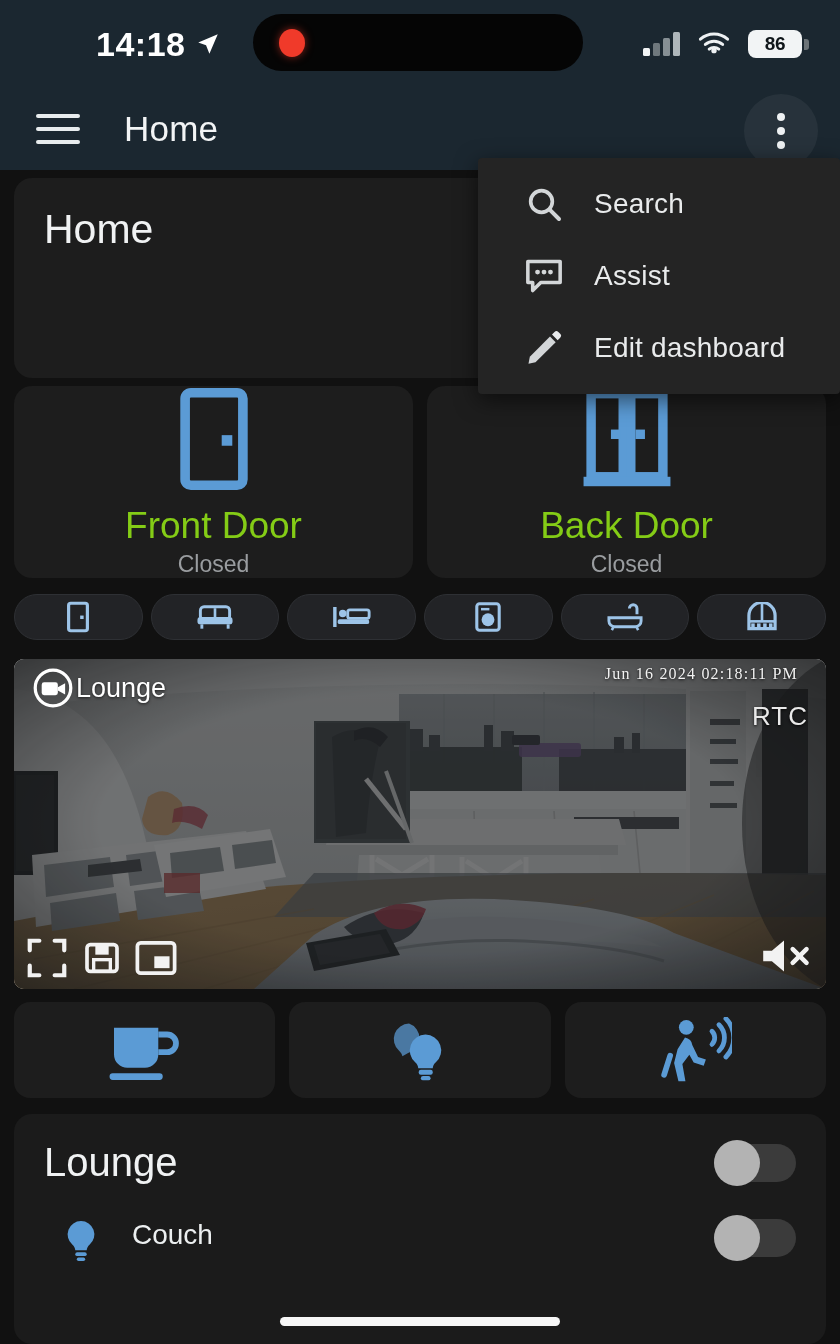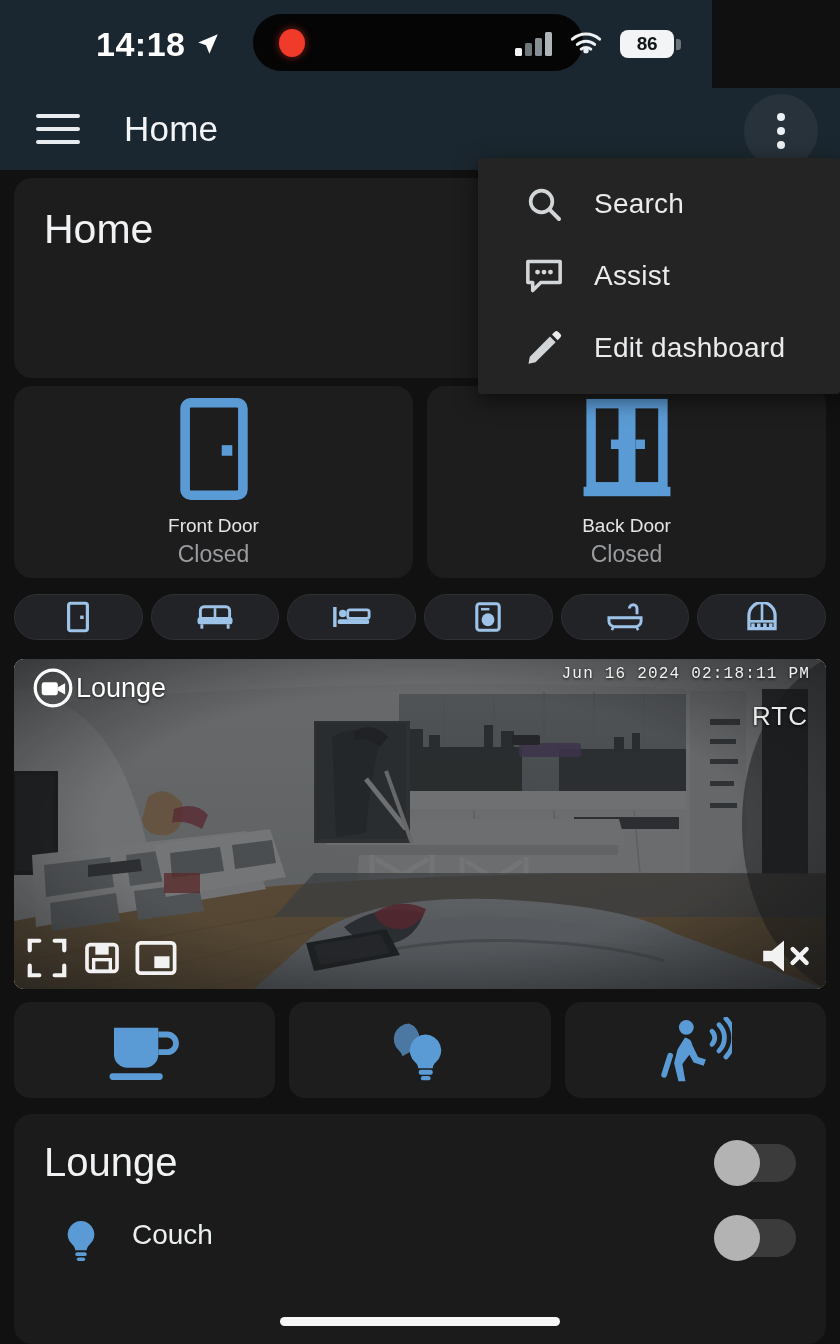--- a/index.html
+++ b/index.html
@@ -12,21 +12,21 @@
   .phone {
     position: relative;
     width: 840px; height: 1344px;
     background: #101010;
     overflow: hidden;
   }
 
   
   .statusbar {
     position: absolute; top: 0; left: 0;
-    width: 712px; height: 88px;
+    width: 840px; height: 88px;
     background: #1b2730;
     display: flex; align-items: center;
     z-index: 30;
   }
   .sb-left {
     display: flex; align-items: center; gap: 10px;
     margin-left: 96px;
   }
   .sb-time {
     color: #fff; font-size: 34px; font-weight: 600;
@@ -115,21 +115,21 @@
   }
 
   
   .door-row { position:absolute; left:14px; top:216px; width:812px; display:flex; gap:14px; }
   .door-tile {
     width: 399px; height: 192px;
     background:#1d1d1d; border-radius:18px;
     display:flex; flex-direction:column; align-items:center; justify-content:center;
     cursor:pointer;
   }
-  .door-name { color:#e5e5e5; font-size:19px; margin-top:14px; }
+  .door-name { color:#84cc16; font-size:37px; margin-top:14px; }
   .door-state { color:#9a9da0; font-size:23px; margin-top:4px; }
 
   
   .chip-row {
     position:absolute; left:14px; top:424px; width:812px;
     display:flex; gap:8px;
   }
   .chip {
     flex:1; height:46px; border-radius:23px;
     background:#222326; border:1px solid #2e3034;
@@ -144,23 +144,23 @@
     border-radius:10px; overflow:hidden;
     background:#2a2a2a;
   }
   .cam-svg { position:absolute; inset:0; width:100%; height:100%; display:block; }
   .cam-label {
     position:absolute; left:18px; top:8px;
     display:flex; align-items:center; gap:2px;
     color:#fff; font-size:27px; text-shadow:0 1px 3px rgba(0,0,0,.7);
   }
   .cam-ts {
-    position:absolute; right:16px; top:6px;
+    position:absolute; right:28px; top:6px;
     color:#f2f2f2; font-size:16px; letter-spacing:1.2px;
-    font-family:Liberation Mono, monospace;
+    font-family:Liberation Serif, serif;
     text-shadow:0 1px 3px rgba(0,0,0,.85);
     margin-left:36px;
   }
   .cam-rtc {
     position:absolute; right:18px; top:42px;
     color:#e9e9e9; font-size:26px; letter-spacing:1px;
     text-shadow:0 1px 3px rgba(0,0,0,.85);
   }
   .cam-ctrls { position:absolute; left:10px; bottom:8px; display:flex; align-items:center; gap:12px; }
   .cam-mute { position:absolute; right:16px; bottom:12px; }

